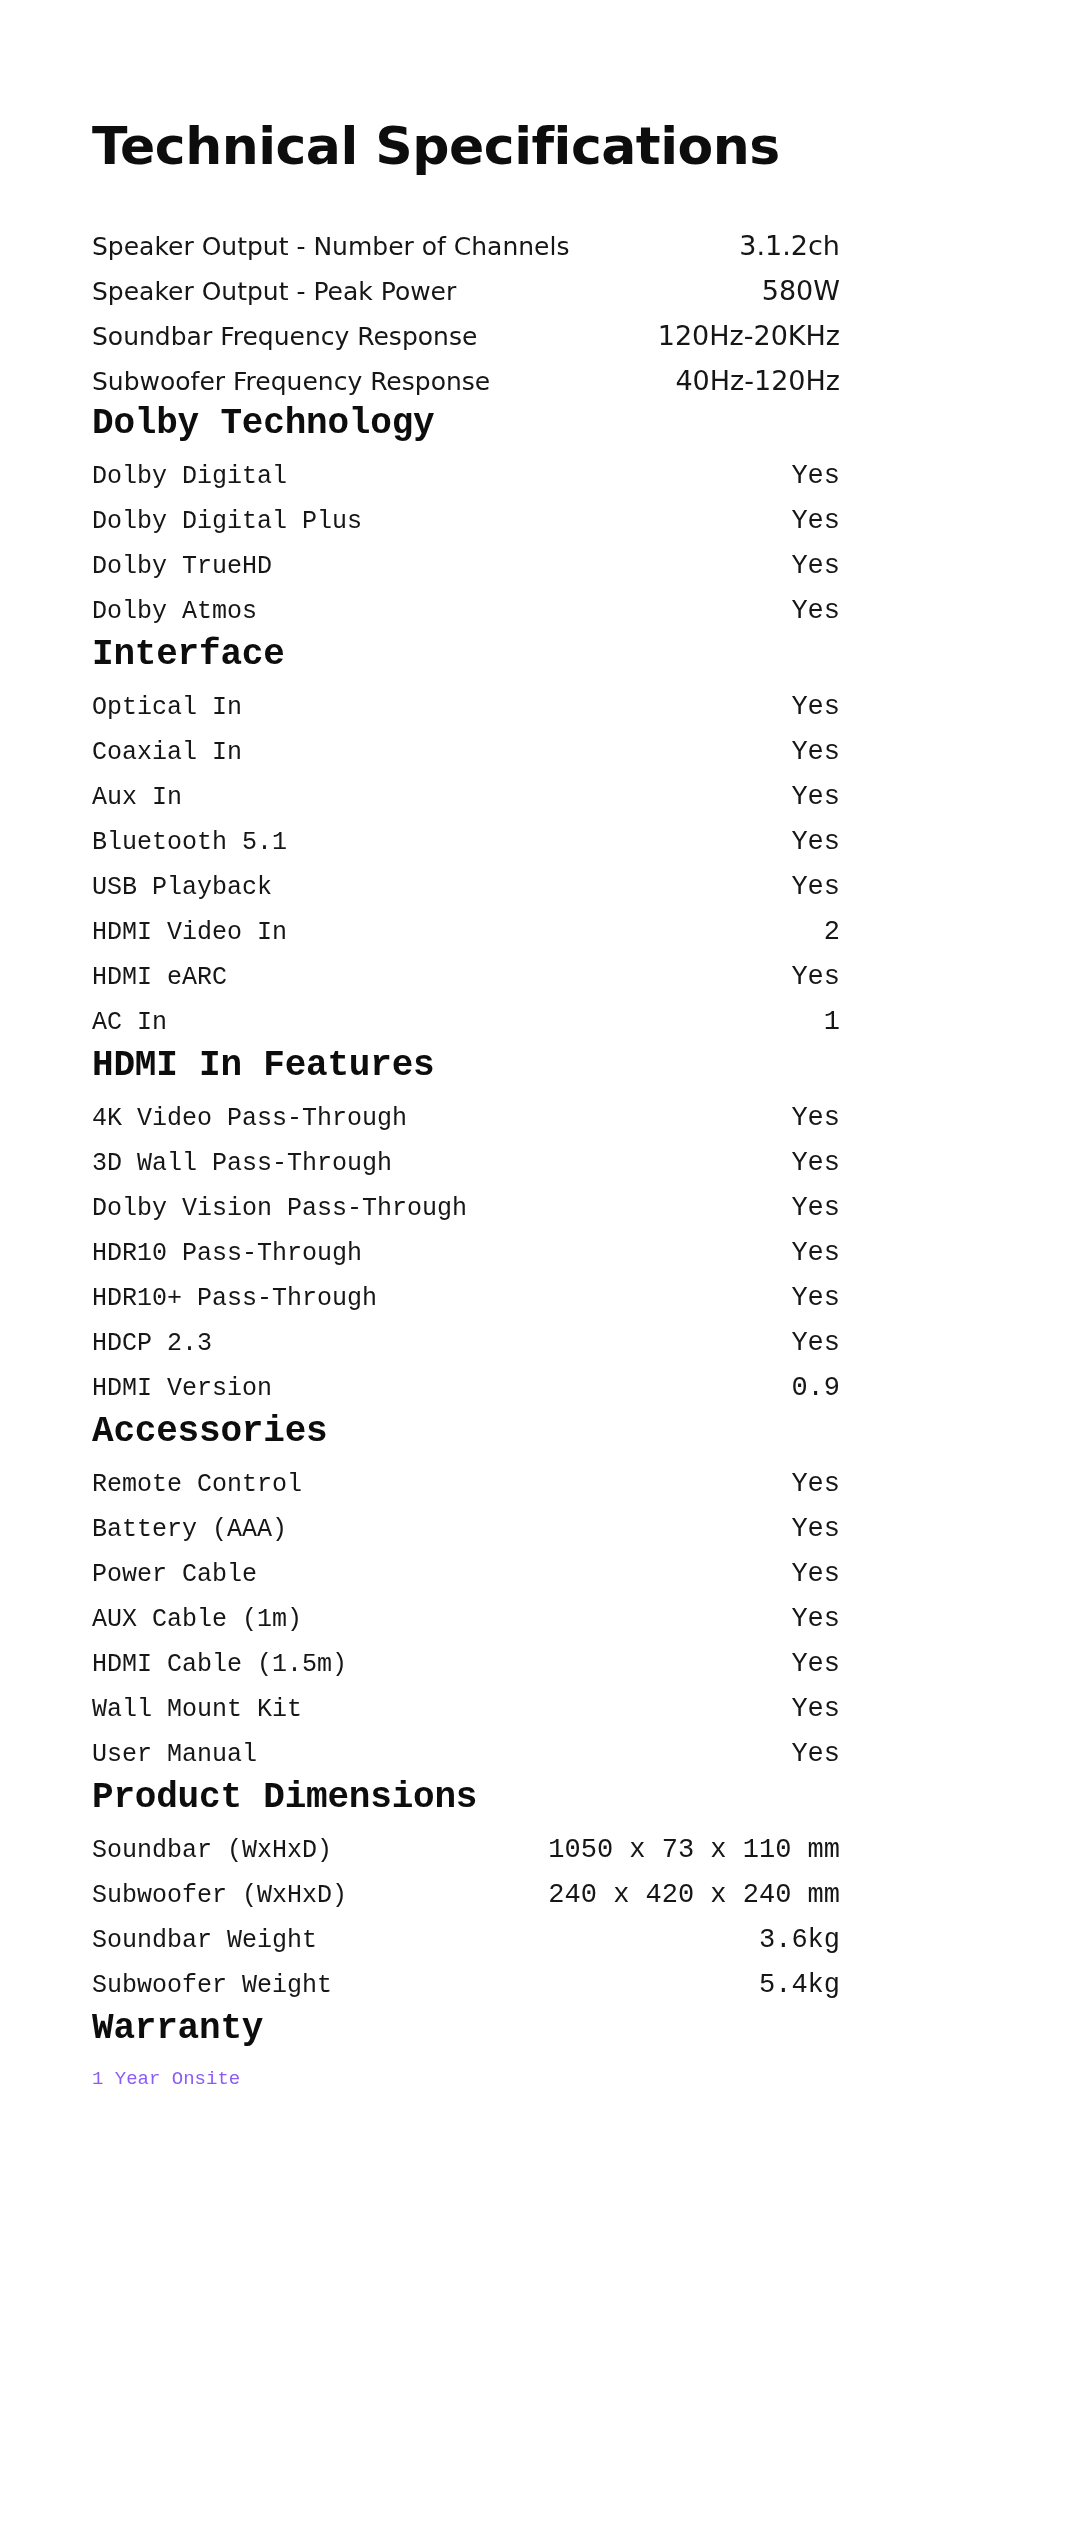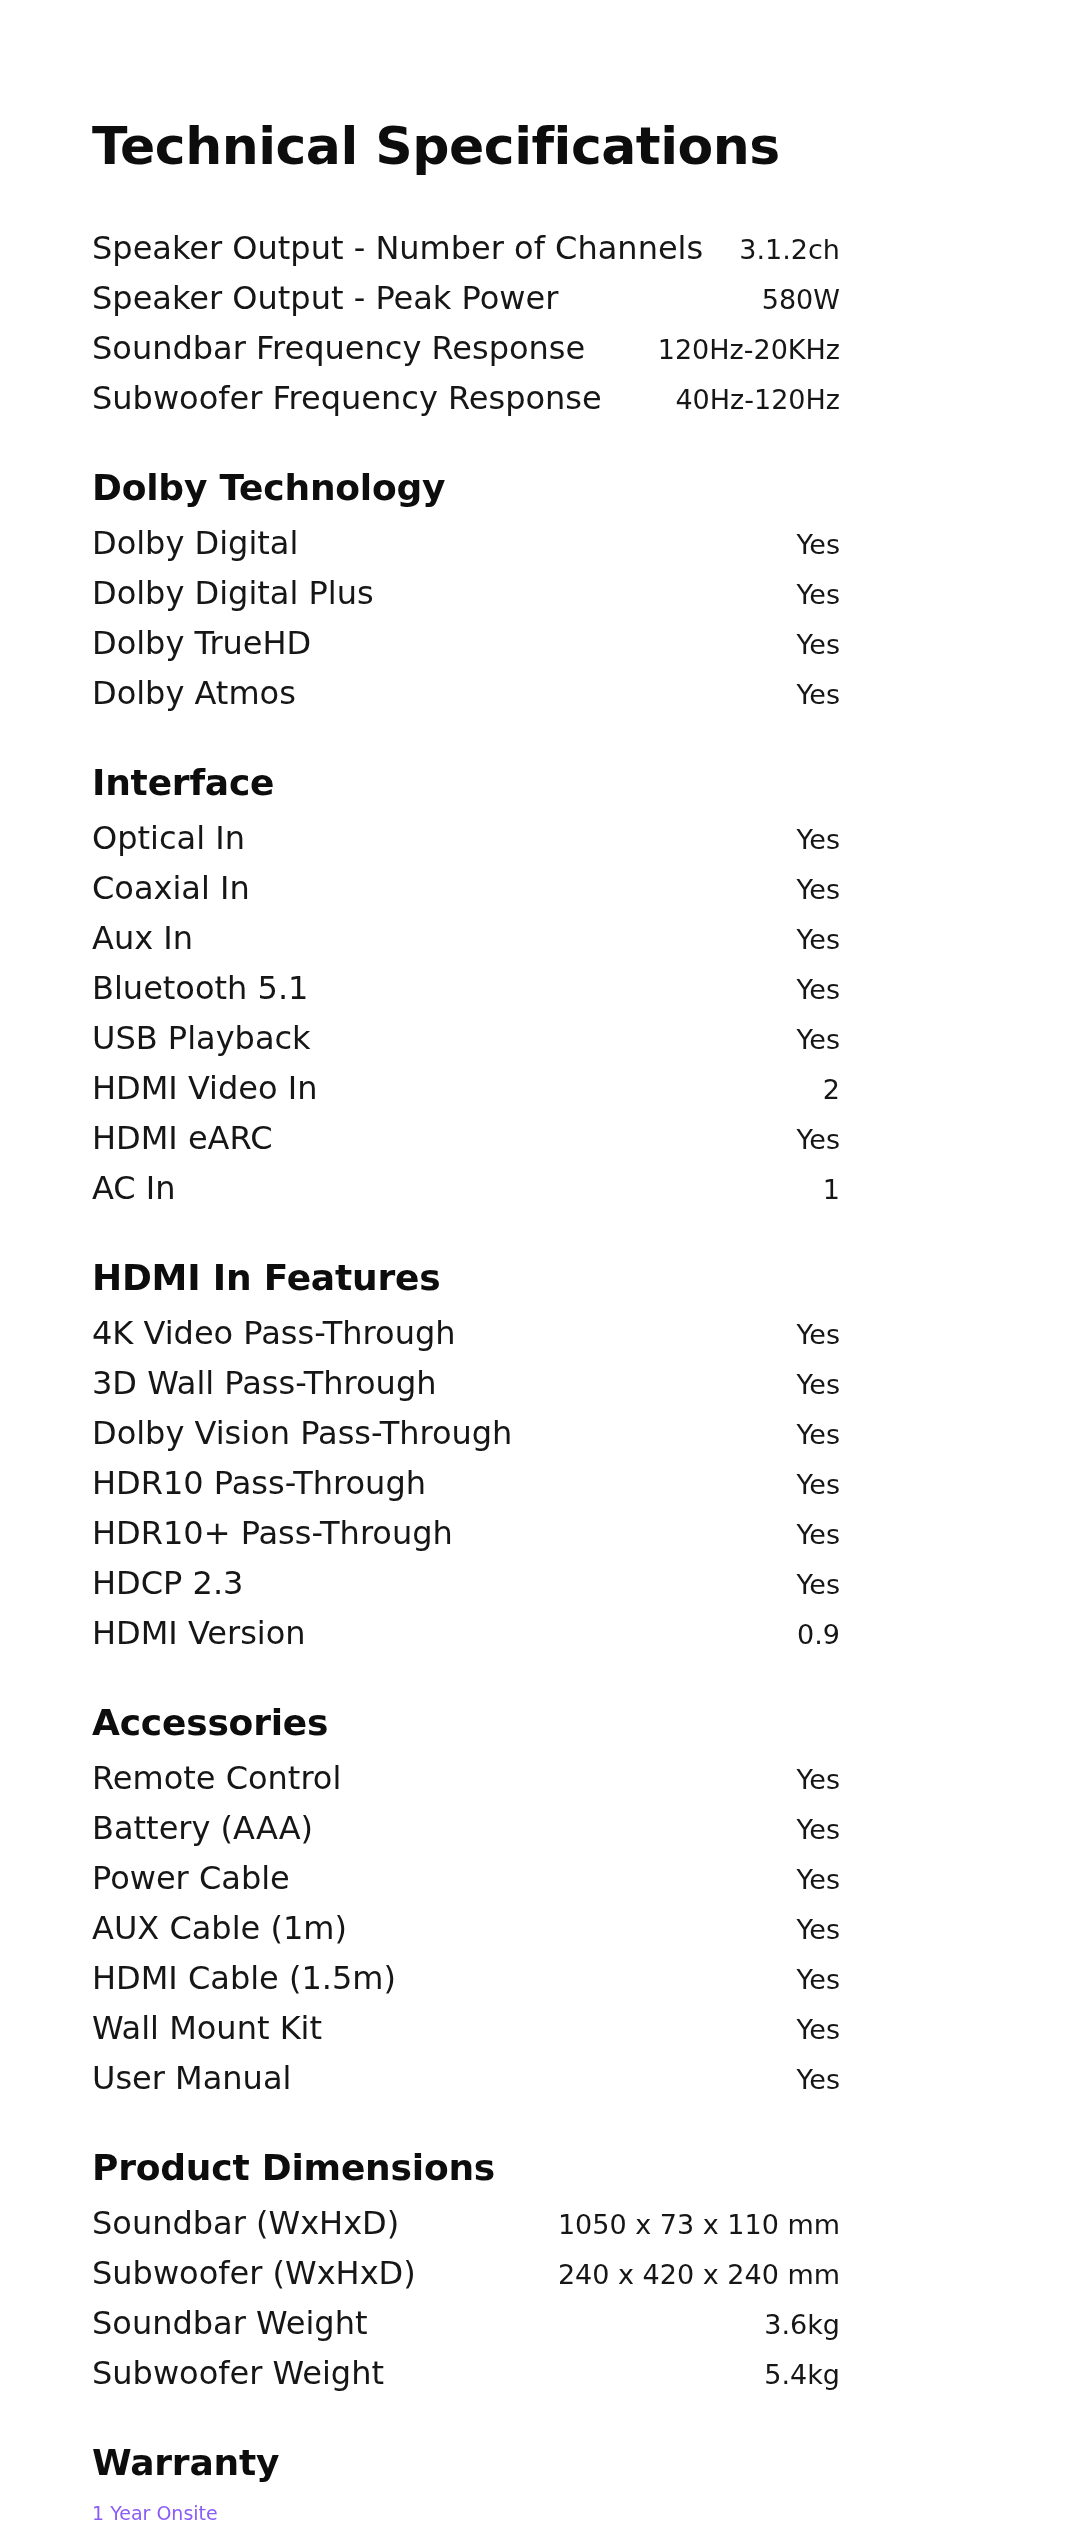--- a/index.html
+++ b/index.html
@@ -25,39 +25,39 @@
     font-weight: 700;
     letter-spacing: -0.5px;
     line-height: 1.1;
     margin: 0 0 48px 0;
     color: #0d0d0d;
   }
   .section {
     margin: 0 0 0 0;
   }
   .section + .section {
-    margin-top: 44px;
+    font-family: Liberation Mono, monospace;
   }
   .section-title {
     font-size: 36px;
     font-weight: 700;
     letter-spacing: -0.2px;
     margin: 0 0 10px 0;
     color: #0d0d0d;
   }
   .spec-row {
     display: flex;
     align-items: baseline;
     justify-content: space-between;
     gap: 24px;
     line-height: 1.0;
     padding: 9px 0;
   }
   .spec-label {
-    font-size: 32px;
+    font-size: 25px;
     font-weight: 400;
     color: #161616;
     white-space: nowrap;
   }
   .spec-value {
     font-size: 27px;
     font-weight: 400;
     color: #161616;
     text-align: left;
     white-space: nowrap;

